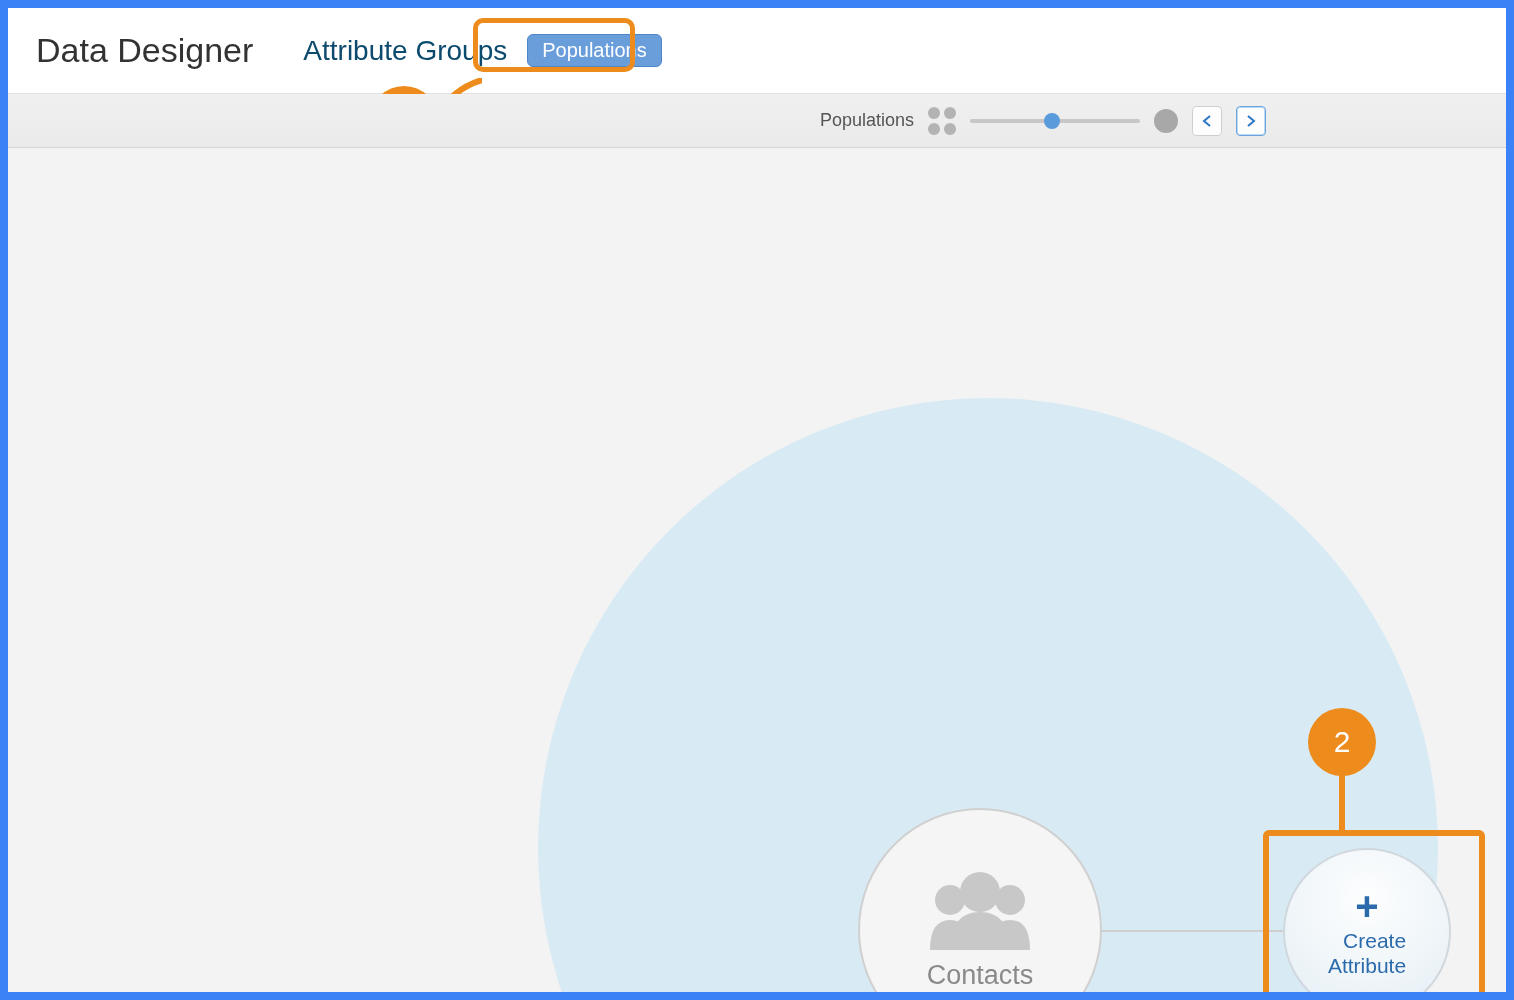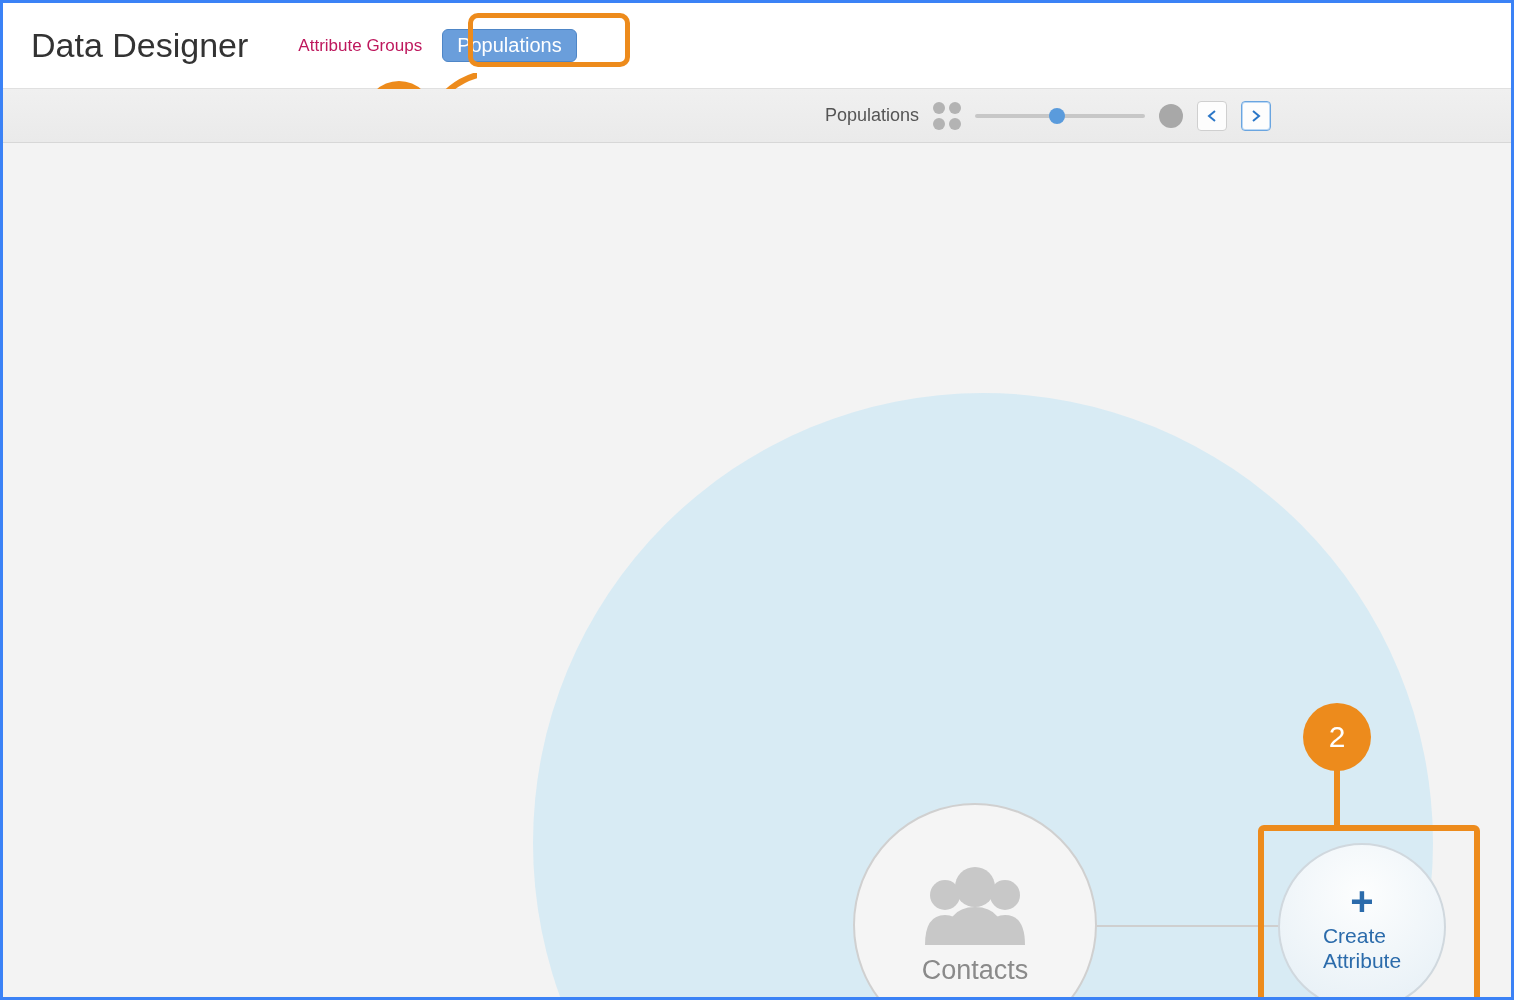--- a/index.html
+++ b/index.html
@@ -10,21 +10,21 @@
     font-family: "Helvetica Neue", Helvetica, Arial, sans-serif;
     background: #fff;
     box-sizing: border-box;
   }
   *, *::before, *::after { box-sizing: inherit; }
 
   .viewport {
     position: relative;
     width: 1514px;
     height: 1000px;
-    border: 3px solid #3b82f6;
+    border: 8px solid #3b82f6;
     overflow: hidden;
   }
 
   
   .header {
     position: absolute;
     left: 0; right: 0; top: 0;
     height: 86px;
     background: #fff;
     border-bottom: 1px solid #e0e0e0;
@@ -32,22 +32,22 @@
     align-items: center;
     padding-left: 28px;
   }
   .app-title {
     font-size: 34px;
     font-weight: 300;
     color: #333;
     margin-right: 40px;
   }
   .tab {
-    font-size: 17px;
-    color: #be185d;
+    font-size: 28px;
+    color: #0c4a6e;
     padding: 6px 10px;
     cursor: pointer;
   }
   .tab.active-pill {
     background: #6a9edb;
     color: #fff;
     border-radius: 6px;
     border: 1px solid #4e86c7;
     padding: 4px 14px;
     font-size: 20px;
@@ -200,21 +200,21 @@
     cursor: pointer;
   }
   .plus-icon {
     font-size: 40px;
     font-weight: 700;
     color: #2b6bab;
     line-height: 1;
     margin-bottom: 2px;
   }
   .node-create-text {
-    text-align: left;
+    text-align: right;
   }
 
   
   .callout-box-1 {
     position: absolute;
     left: 465px;
     top: 10px;
     width: 162px;
     height: 54px;
     border: 5px solid #ed8b1c;

